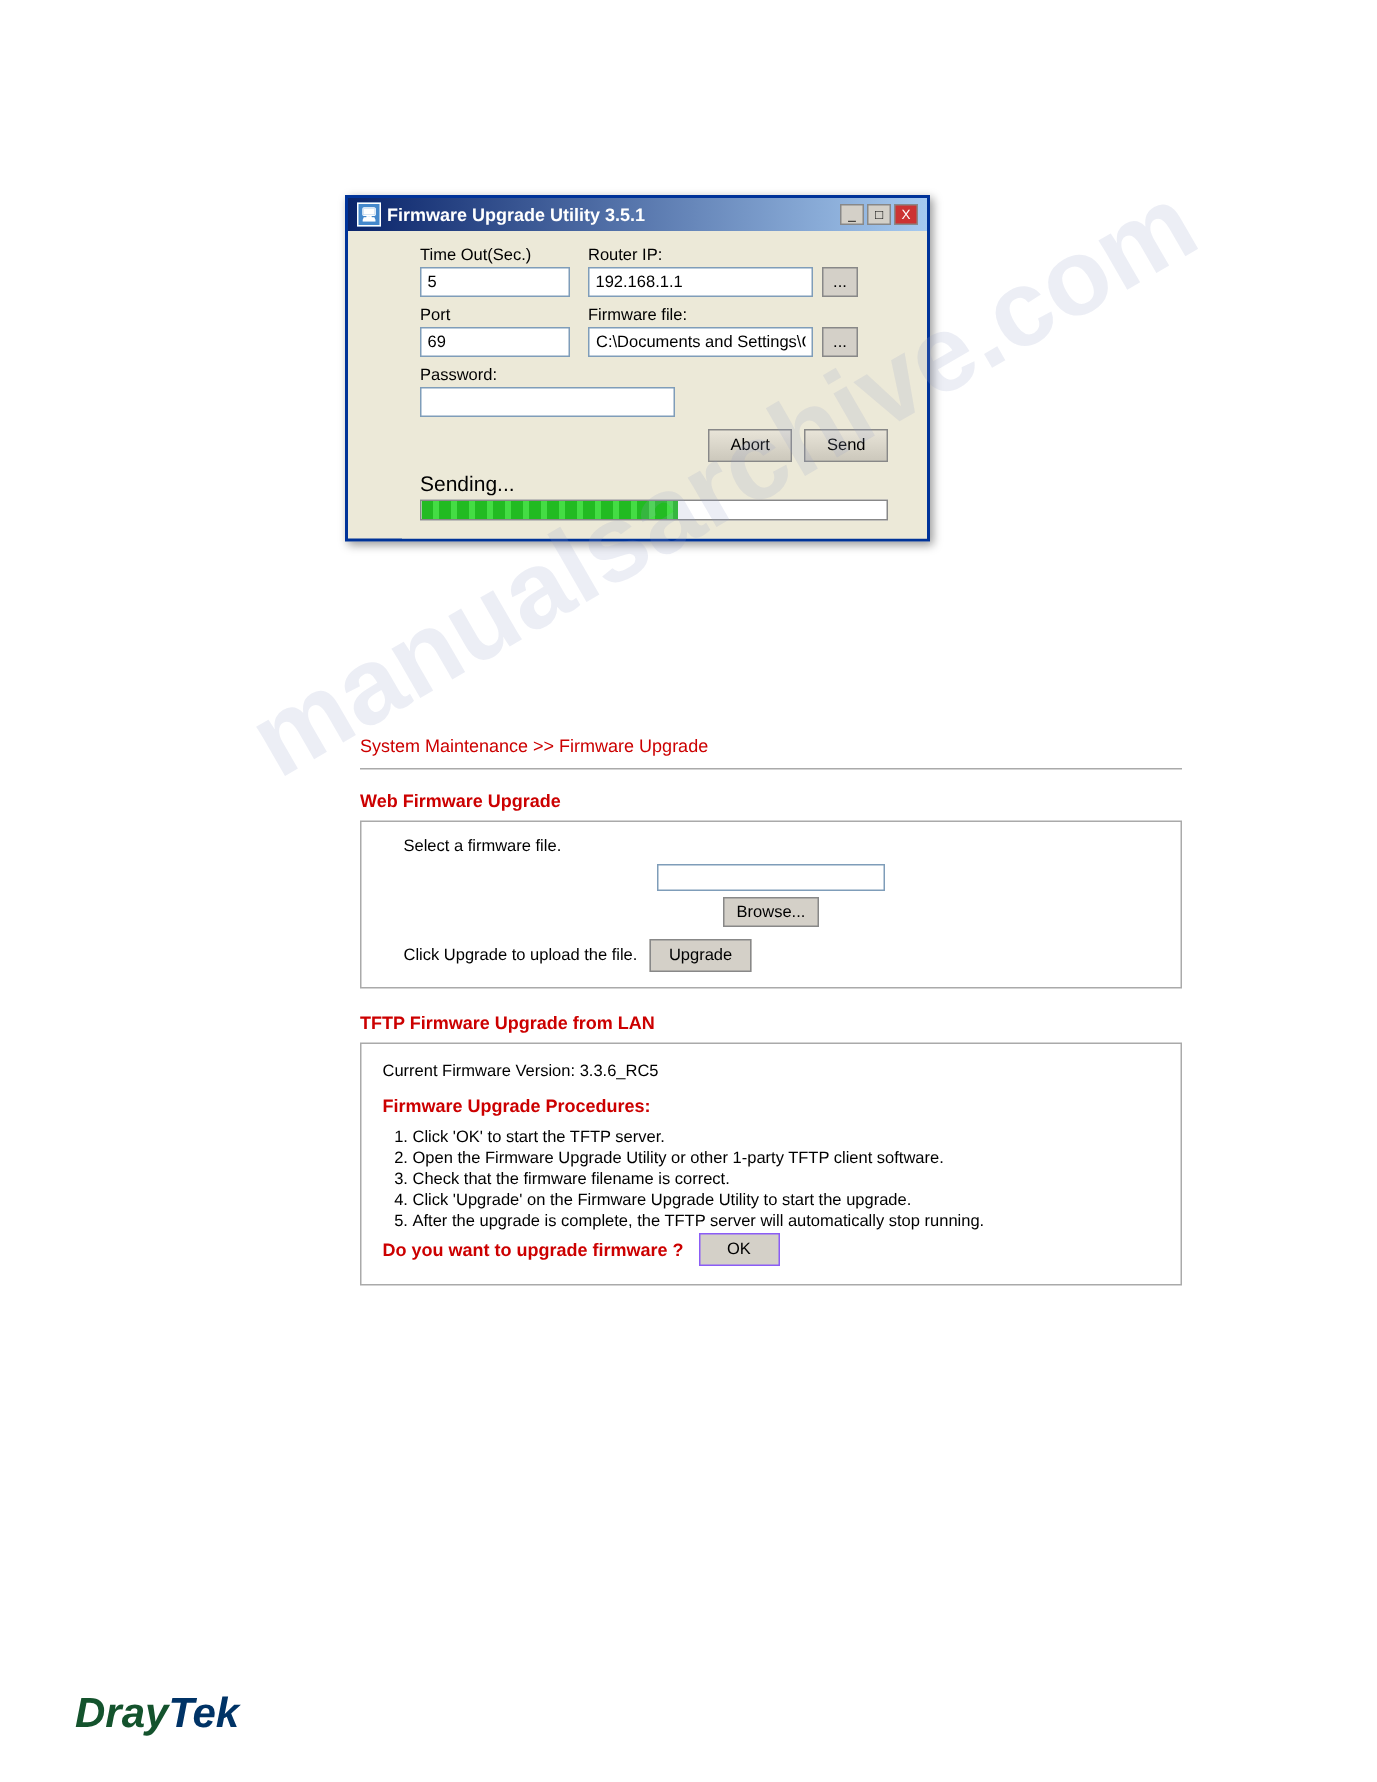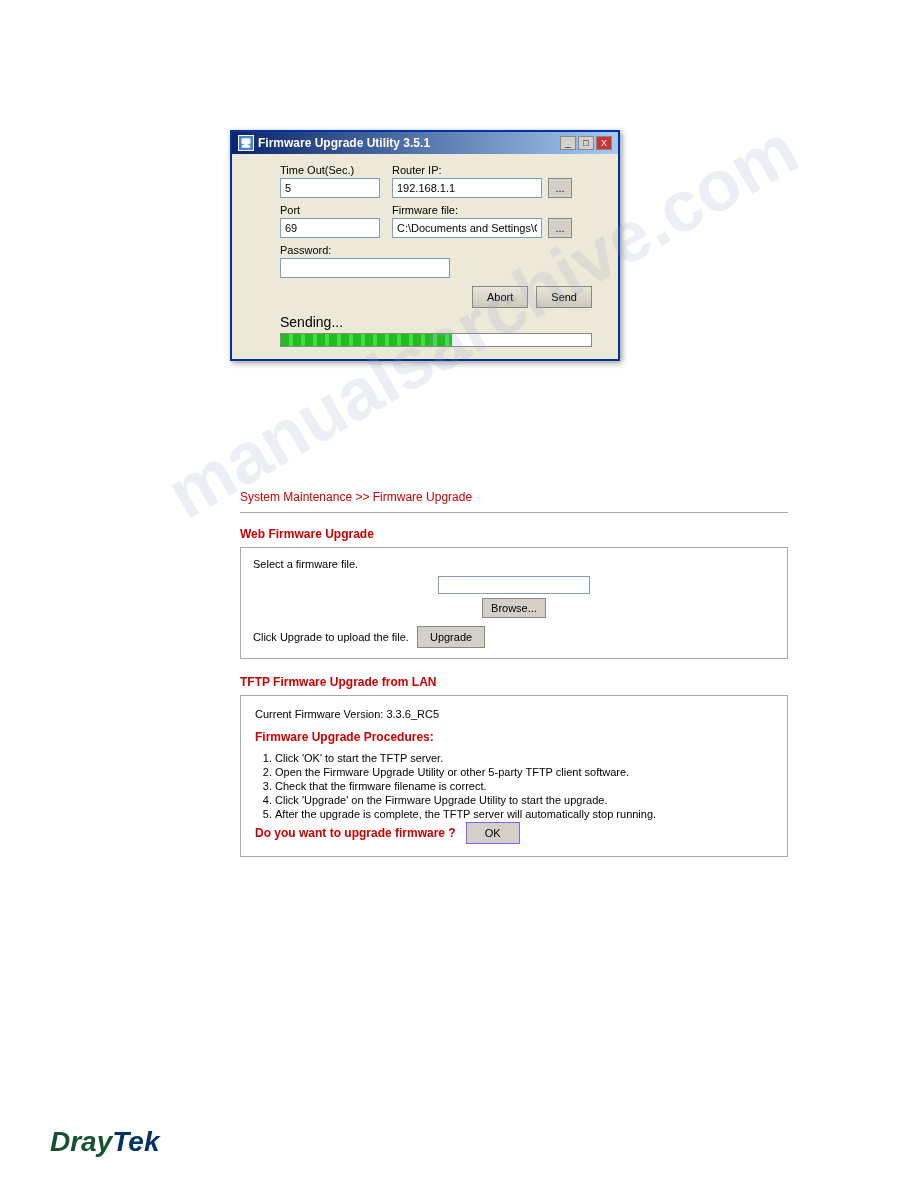--- a/index.html
+++ b/index.html
@@ -210,21 +210,21 @@
 
     .section-title {
       color: #cc0000;
       font-size: 12px;
       font-weight: bold;
       margin-bottom: 6px;
     }
 
     .web-firmware-box {
       border: 1px solid #aaa;
-      padding: 10px 12px;
+      padding: 10px 28px;
       margin-bottom: 16px;
       background: #fff;
     }
 
     .web-firmware-box .select-label {
       font-size: 11px;
       margin-bottom: 6px;
     }
 
     .file-input-row {
@@ -430,21 +430,21 @@
       <button class="upgrade-button">Upgrade</button>
     </div>
   </div>
 
   <div class="tftp-section-title">TFTP Firmware Upgrade from LAN</div>
   <div class="tftp-box">
     <div class="current-firmware">Current Firmware Version: 3.3.6_RC5</div>
     <div class="procedures-title">Firmware Upgrade Procedures:</div>
     <ol class="procedures-list">
       <li><span>Click 'OK' to start the TFTP server.</span></li>
-      <li><span>Open the Firmware Upgrade Utility or other 5-party TFTP client software.</span></li>
+      <li><span>Open the Firmware Upgrade Utility or other 1-party TFTP client software.</span></li>
       <li><span>Check that the firmware filename is correct.</span></li>
       <li><span>Click 'Upgrade' on the Firmware Upgrade Utility to start the upgrade.</span></li>
       <li><span>After the upgrade is complete, the TFTP server will automatically stop running.</span></li>
     </ol>
     <div class="upgrade-question-row">
       <span class="upgrade-question">Do you want to upgrade firmware ?</span>
       <button class="ok-button">OK</button>
     </div>
   </div>
 </div>

